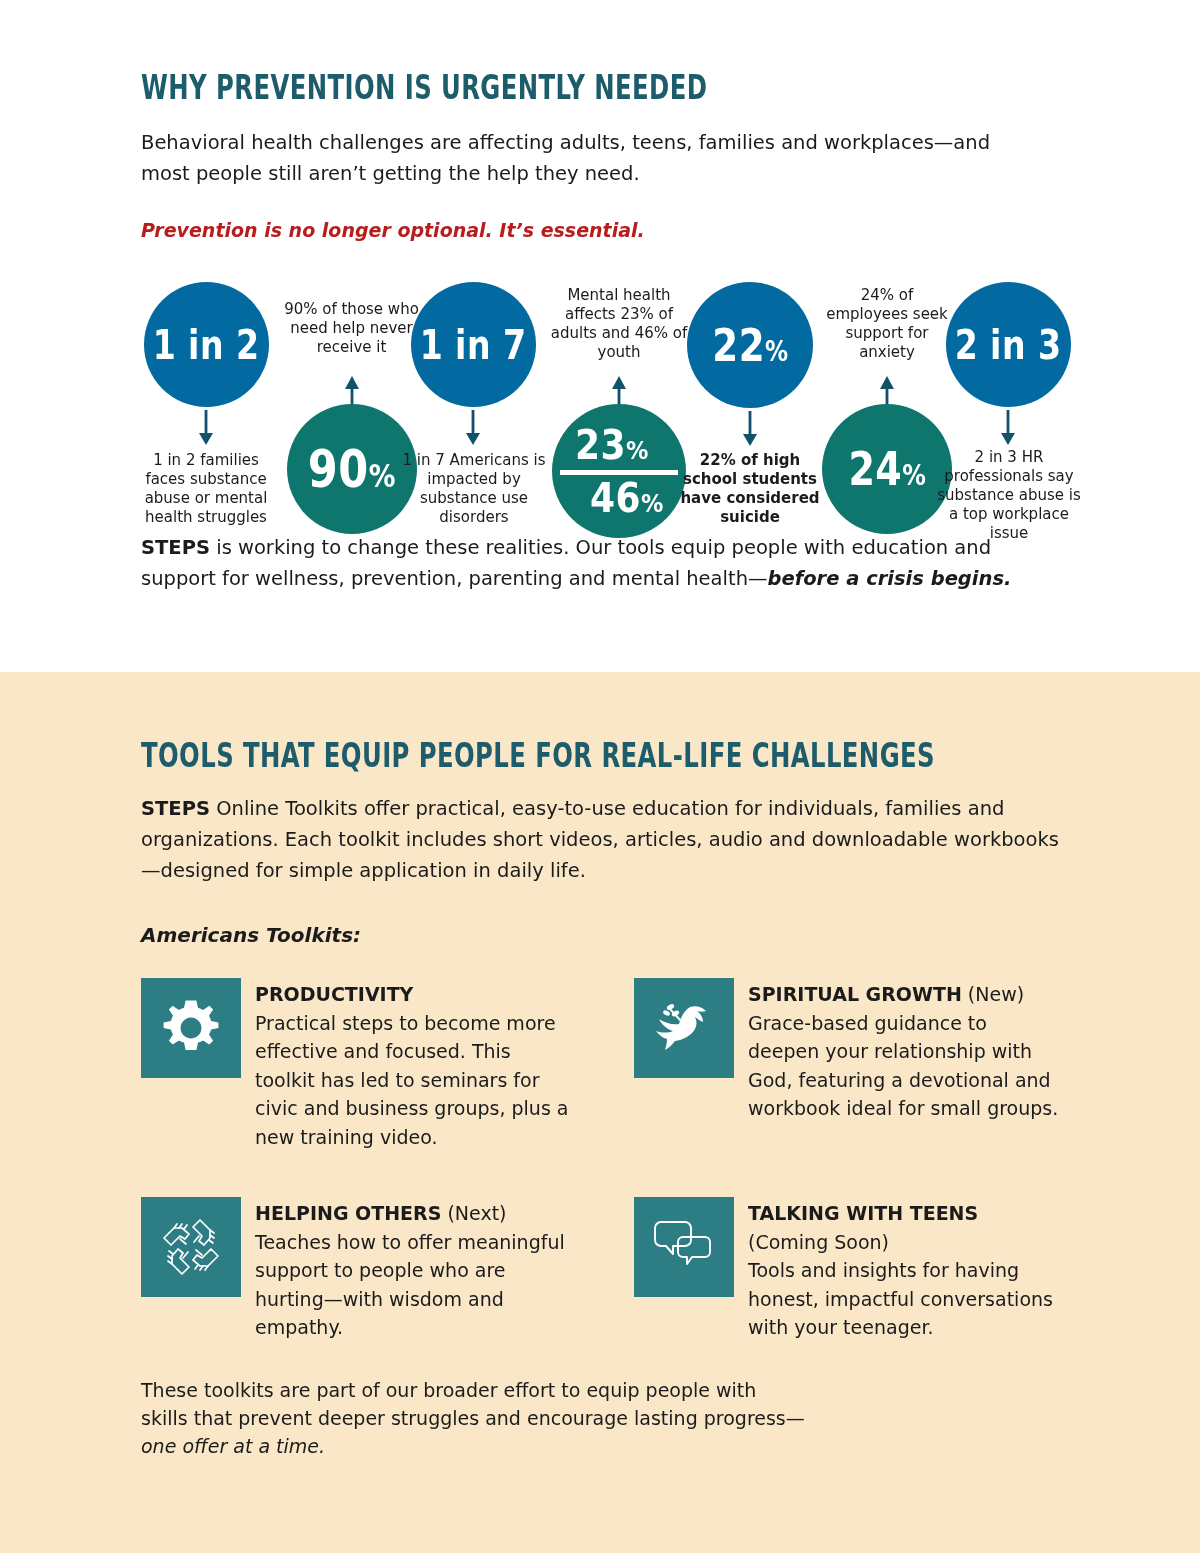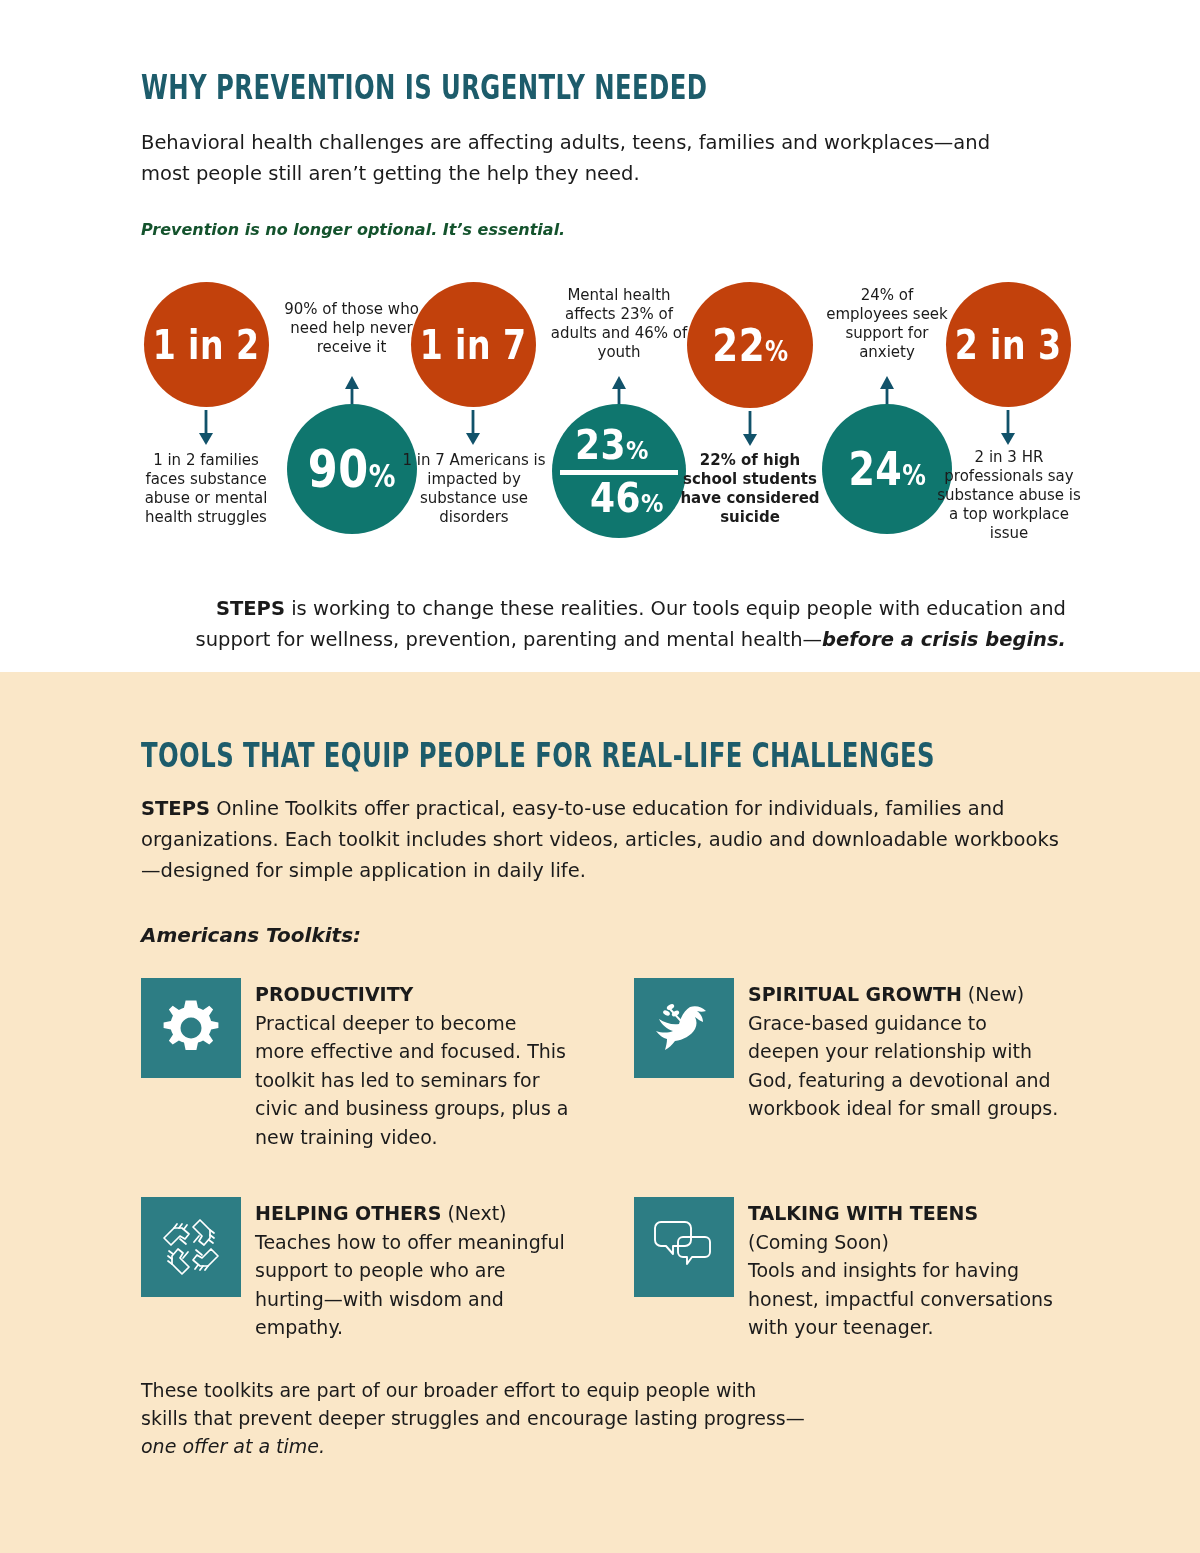--- a/index.html
+++ b/index.html
@@ -49,25 +49,25 @@
     line-height: 31px;
     color: #1b1b1b;
     font-family: "DejaVu Sans", sans-serif;
   }
   .b { font-weight: 700; }
   .bi { font-weight: 700; font-style: italic; }
   .i { font-style: italic; }
 
   .tagline {
     margin: 0;
-    font-size: 16px;
+    font-size: 19px;
     line-height: 28px;
     font-weight: 700;
     font-style: italic;
-    color: #14532d;
+    color: #b91c1c;
   }
 
   
   .stats {
     position: absolute;
     left: 141px;
     top: 278px;
     width: 930px;
     height: 250px;
   }
@@ -77,21 +77,21 @@
     height: 250px;
   }
   .circle {
     position: absolute;
     border-radius: 50%;
     display: flex;
     align-items: center;
     justify-content: center;
     color: #ffffff;
   }
-  .circle.teal { background: #c2410c; }
+  .circle.teal { background: #0369a1; }
   .circle.navy { background: #0f766e; }
 
   .big-num {
     font-family: "Liberation Sans Narrow", "DejaVu Sans Condensed", "Liberation Sans", sans-serif;
     font-weight: 700;
     line-height: 1;
     letter-spacing: 0.5px;
     white-space: nowrap;
     transform: scaleX(0.92);
   }
@@ -273,21 +273,21 @@
       </div>
       <svg class="arrow" style="left:54px; top:132px;" width="20" height="36" viewBox="0 0 20 36">
         <rect x="8.6" y="0" width="2.8" height="25" fill="#11526a"></rect>
         <polygon points="3,23 17,23 10,35" fill="#11526a"></polygon>
       </svg>
       <div class="caption" style="left:-9px; top:170px; width:148px;">2 in 3 HR professionals say substance abuse is a top workplace issue</div>
     </div>
 
   </div>
 
-  <div class="inner" style="top:593px; width:925px;text-align:right;">
+  <div class="inner" style="top:532px; width:925px;">
     <p class="body-copy"><span class="b">STEPS</span><span> is working to change these realities. Our tools equip people with education and support for wellness, prevention, parenting and mental health—</span><span class="bi">before a crisis begins.</span></p>
   </div>
 
 </div>
 
 <div class="section-cream"></div>
 
 <div class="inner" style="top:736px;">
   <h1 class="sec-title">TOOLS THAT EQUIP PEOPLE FOR REAL-LIFE CHALLENGES</h1>
 </div>
@@ -303,21 +303,21 @@
 <div class="cards">
 
   <div class="card" style="left:0px; top:0px;">
     <div class="card-icon">
       <svg width="64" height="64" viewBox="0 0 64 64">
         <path fill="#ffffff" d="M32 4.5 l5.4 0 1.6 7.3 a21 21 0 0 1 5.1 2.1 l6.2-4.1 3.8 3.8 -4.1 6.2 a21 21 0 0 1 2.1 5.1 l7.3 1.6 0 5.4 -7.3 1.6 a21 21 0 0 1 -2.1 5.1 l4.1 6.2 -3.8 3.8 -6.2-4.1 a21 21 0 0 1 -5.1 2.1 l-1.6 7.3 -5.4 0 -5.4 0 -1.6-7.3 a21 21 0 0 1 -5.1-2.1 l-6.2 4.1 -3.8-3.8 4.1-6.2 a21 21 0 0 1 -2.1-5.1 l-7.3-1.6 0-5.4 7.3-1.6 a21 21 0 0 1 2.1-5.1 l-4.1-6.2 3.8-3.8 6.2 4.1 a21 21 0 0 1 5.1-2.1 l1.6-7.3 z M32 21.5 a10.5 10.5 0 1 0 0.01 0 z"></path>
       </svg>
     </div>
     <div class="card-body">
       <span class="card-title">PRODUCTIVITY</span><span class="card-tag"></span><br>
-      <span>Practical deeper to become more effective and focused. This toolkit has led to seminars for civic and business groups, plus a new training video.</span>
+      <span>Practical steps to become more effective and focused. This toolkit has led to seminars for civic and business groups, plus a new training video.</span>
     </div>
   </div>
 
   <div class="card" style="left:493px; top:0px;">
     <div class="card-icon">
       <svg width="68" height="62" viewBox="0 0 68 62">
         <path fill="#ffffff" d="M40 10 c6 -2 12 0 16 4 c-3 1 -6 1 -9 0 c4 3 6 7 6 11 c-3 -1 -5 -3 -8 -5 c2 4 2 8 0 12 c-4 7 -12 11 -20 12 c-3 4 -6 7 -10 9 c1 -4 2 -7 2 -11 c-4 -1 -8 -4 -11 -8 c6 2 12 2 17 0 c-6 -2 -11 -6 -14 -12 c6 4 13 6 20 5 c2 -8 6 -14 11 -17 z"></path>
         <path fill="none" stroke="#ffffff" stroke-width="2" stroke-linecap="round" d="M20 12 L31 24"></path>
         <ellipse cx="20.5" cy="10" rx="4" ry="2.4" fill="#ffffff" transform="rotate(-32 20.5 10)"></ellipse>
         <ellipse cx="25.5" cy="16.5" rx="4" ry="2.4" fill="#ffffff" transform="rotate(-32 25.5 16.5)"></ellipse>

